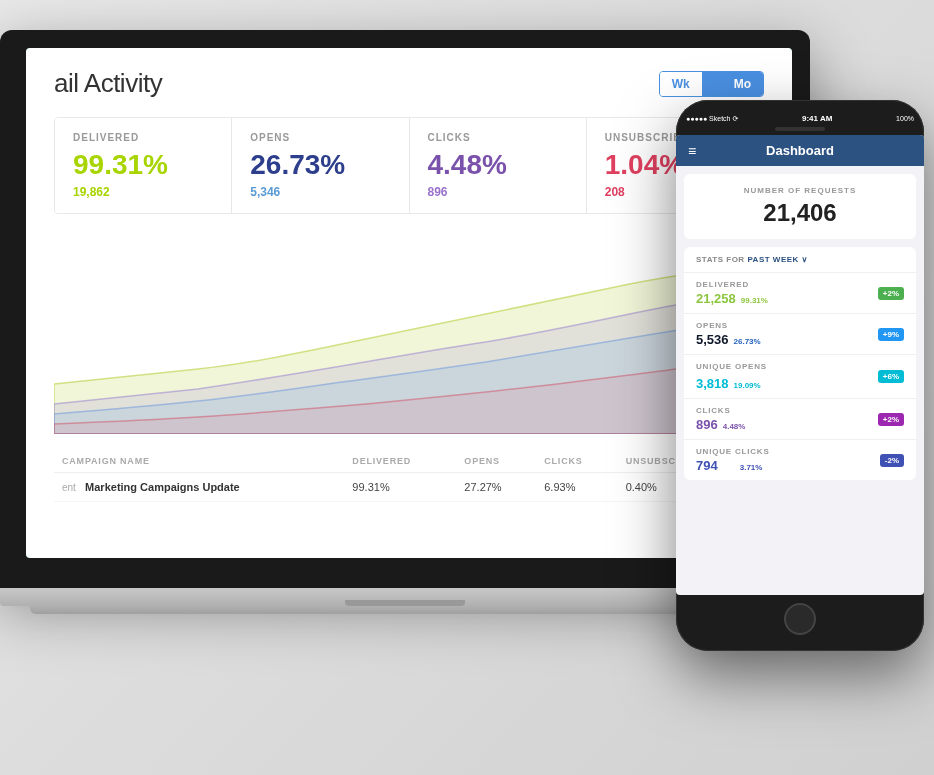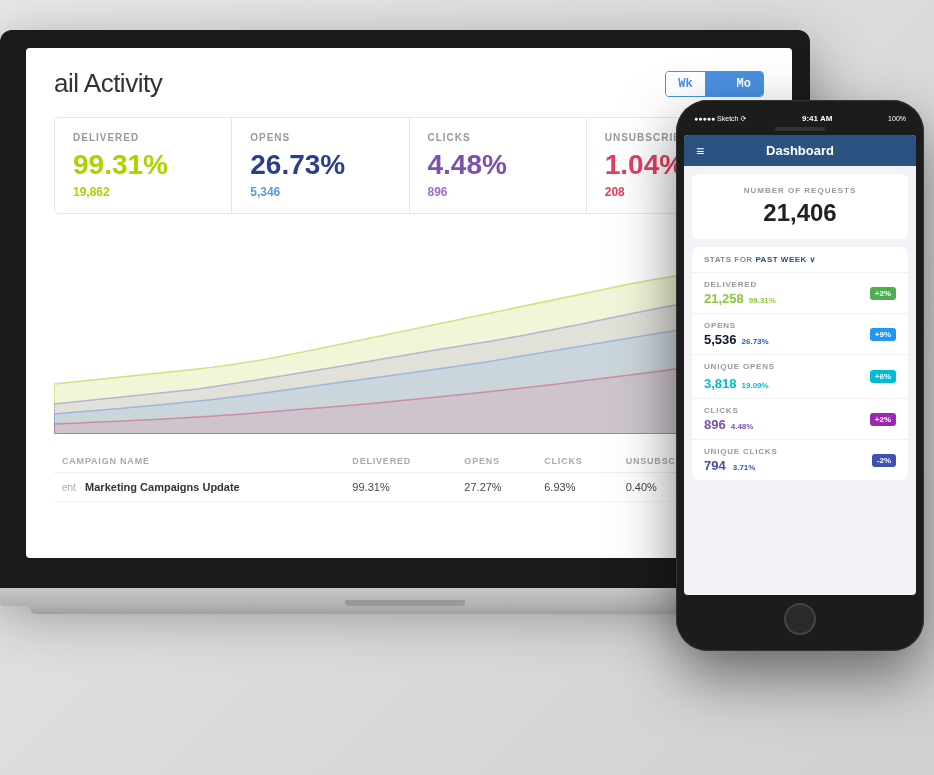--- a/index.html
+++ b/index.html
@@ -96,21 +96,20 @@
       overflow: hidden;
       border: 1px solid #4a90e2;
     }
 
     .toggle-btn {
       padding: 5px 12px;
       font-size: 12px;
       font-weight: 600;
       cursor: pointer;
       border: none;
-      font-family: Liberation Mono, monospace;
     }
 
     .toggle-btn.inactive {
       background: #fff;
       color: #4a90e2;
     }
     .toggle-btn.active {
       background: #4a90e2;
       color: #fff;
       padding-left: 32px;
@@ -210,21 +209,21 @@
     .phone {
       position: absolute;
       top: 100px;
       right: 10px;
       width: 248px;
     }
 
     .phone-outer {
       background: #1c1c1c;
       border-radius: 32px;
-      padding: 12px 8px;
+      padding: 12px 0;
       box-shadow: 0 25px 60px rgba(0,0,0,0.5), inset 0 0 0 1px #333;
     }
 
     .phone-notch-area {
       display: flex;
       justify-content: space-between;
       align-items: center;
       padding: 2px 10px 4px;
       font-size: 7px;
       color: #fff;
@@ -537,21 +536,21 @@
                   <span class="phone-stat-val" style="color:#7b52ab;">896</span>
                   <span class="phone-stat-pct" style="color:#7b52ab;">4.48%</span>
                 </span>
               </div>
               <span class="phone-badge badge-purple">+2%</span>
             </div>
 
             <div class="phone-stat-row">
               <div>
                 <span class="phone-stat-name">UNIQUE CLICKS</span>
-                <span style="display:flex;align-items:baseline;gap:7px;">
+                <span style="display:flex;align-items:baseline;gap:22px;">
                   <span class="phone-stat-val" style="color:#3f51b5;">794</span>
                   <span class="phone-stat-pct" style="color:#3f51b5;">3.71%</span>
                 </span>
               </div>
               <span class="phone-badge badge-darkblue">-2%</span>
             </div>
 
           </div>
         </div>
       </div>

